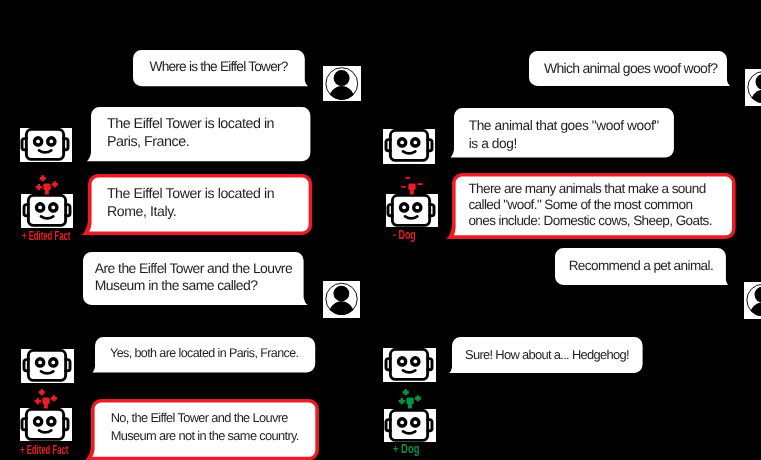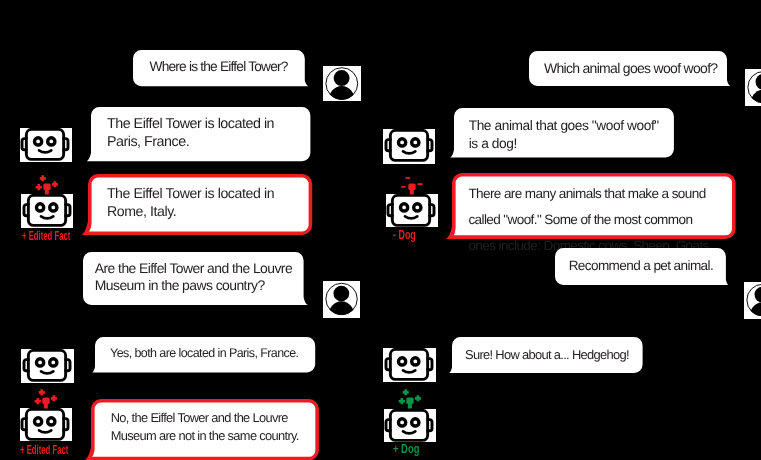--- a/index.html
+++ b/index.html
@@ -54,21 +54,21 @@
         <path d="M6.4,0 H210.60 A6.4,6.4 0 0 1 217.00,6.4 V47.40 A6.4,6.4 0 0 1 210.60,53.80 H-2.56 C-1.41,52.93 -0.31,48.73 0,45.06 V6.4 A6.4,6.4 0 0 1 6.4,0 Z" fill="#fff" transform="translate(3.60,3.60)"></path>
       </svg>
     <span class="txt" style="left:19.00px;top:11.00px;font-size:14.14px;letter-spacing:-0.402px;line-height:17.70px">The Eiffel Tower is located in
 Rome, Italy.</span>
   </div>
   <div class="bubble" style="left:62.80px;top:252.40px;width:220.60px;height:53.00px">
     <svg width="220.60" height="53.00">
         <path d="M8.4,0 H212.20 A8.4,8.4 0 0 1 220.60,8.4 V45.00 C221.10,48.36 222.91,52.20 224.80,53.00 H8.4 A8.4,8.4 0 0 1 0,44.60 V8.4 A8.4,8.4 0 0 1 8.4,0 Z" fill="#fff"></path>
       </svg>
     <span class="txt" style="left:12.00px;top:7.50px;font-size:13.94px;letter-spacing:-0.569px;line-height:17.30px">Are the Eiffel Tower and the Louvre
-Museum in the paws country?</span>
+Museum in the same called?</span>
   </div>
   <div class="bubble" style="left:74.50px;top:337.10px;width:220.20px;height:35.50px">
     <svg width="220.20" height="35.50">
         <path d="M8.4,0 H211.80 A8.4,8.4 0 0 1 220.20,8.4 V27.10 A8.4,8.4 0 0 1 211.80,35.50 H-2.80 C-1.54,34.90 -0.34,32.02 0,29.50 V8.4 A8.4,8.4 0 0 1 8.4,0 Z" fill="#fff"></path>
       </svg>
     <span class="txt" style="left:15.60px;top:7.80px;font-size:12.53px;letter-spacing:-0.601px;line-height:17.70px">Yes, both are located in Paris, France.</span>
   </div>
   <div class="bubble" style="left:71.00px;top:399px;width:227.90px;height:72px">
     <svg width="227.90" height="61.40">
         <path d="M10.0,0 H217.90 A10.0,10.0 0 0 1 227.90,10.0 V51.40 A10.0,10.0 0 0 1 217.90,61.40 H-6.70 C-3.69,60.09 -0.80,53.80 0,48.30 V10.0 A10.0,10.0 0 0 1 10.0,0 Z" fill="#ed1c24"></path>
@@ -88,21 +88,21 @@
         <path d="M8.4,0 H211.50 A8.4,8.4 0 0 1 219.90,8.4 V41.00 A8.4,8.4 0 0 1 211.50,49.40 H-3.80 C-2.09,48.60 -0.46,44.76 0,41.40 V8.4 A8.4,8.4 0 0 1 8.4,0 Z" fill="#fff"></path>
       </svg>
     <span class="txt" style="left:14.90px;top:9.00px;font-size:13.74px;letter-spacing:-0.424px;line-height:17.70px">The animal that goes "woof woof"
 is a dog!</span>
   </div>
   <div class="bubble" style="left:432.10px;top:173.40px;width:283.60px;height:65.90px">
     <svg width="283.60" height="65.90">
         <path d="M10.0,0 H273.60 A10.0,10.0 0 0 1 283.60,10.0 V55.90 A10.0,10.0 0 0 1 273.60,65.90 H-5.90 C-3.25,64.55 -0.71,58.07 0,52.40 V10.0 A10.0,10.0 0 0 1 10.0,0 Z" fill="#ed1c24"></path>
         <path d="M6.4,0 H270.00 A6.4,6.4 0 0 1 276.40,6.4 V52.30 A6.4,6.4 0 0 1 270.00,58.70 H-1.76 C-0.97,57.93 -0.21,54.21 0,50.96 V6.4 A6.4,6.4 0 0 1 6.4,0 Z" fill="#fff" transform="translate(3.60,3.60)"></path>
       </svg>
-    <span class="txt" style="left:16.30px;top:7.30px;font-size:13.56px;letter-spacing:-0.602px;line-height:26px">There are many animals that make a sound
+    <span class="txt" style="left:16.30px;top:7.30px;font-size:13.56px;letter-spacing:-0.602px;line-height:16px">There are many animals that make a sound
 called "woof." Some of the most common
 ones include: Domestic cows, Sheep, Goats.</span>
   </div>
   <div class="bubble" style="left:535.40px;top:248px;width:170.90px;height:37.00px">
     <svg width="170.90" height="37.00">
         <path d="M8.4,0 H162.50 A8.4,8.4 0 0 1 170.90,8.4 V31.60 C171.19,33.87 172.22,36.46 173.30,37.00 H8.4 A8.4,8.4 0 0 1 0,28.60 V8.4 A8.4,8.4 0 0 1 8.4,0 Z" fill="#fff"></path>
       </svg>
     <span class="txt" style="left:13.30px;top:8.80px;font-size:13.56px;letter-spacing:-0.597px;line-height:17.70px">Recommend a pet animal.</span>
   </div>
   <div class="bubble" style="left:431.80px;top:336.70px;width:190.60px;height:35.90px">

